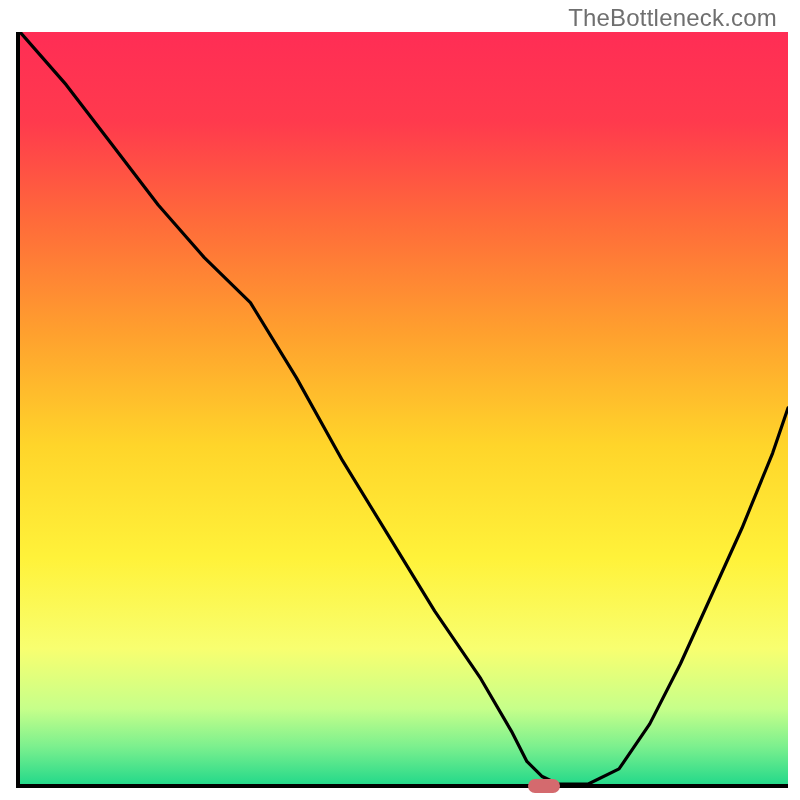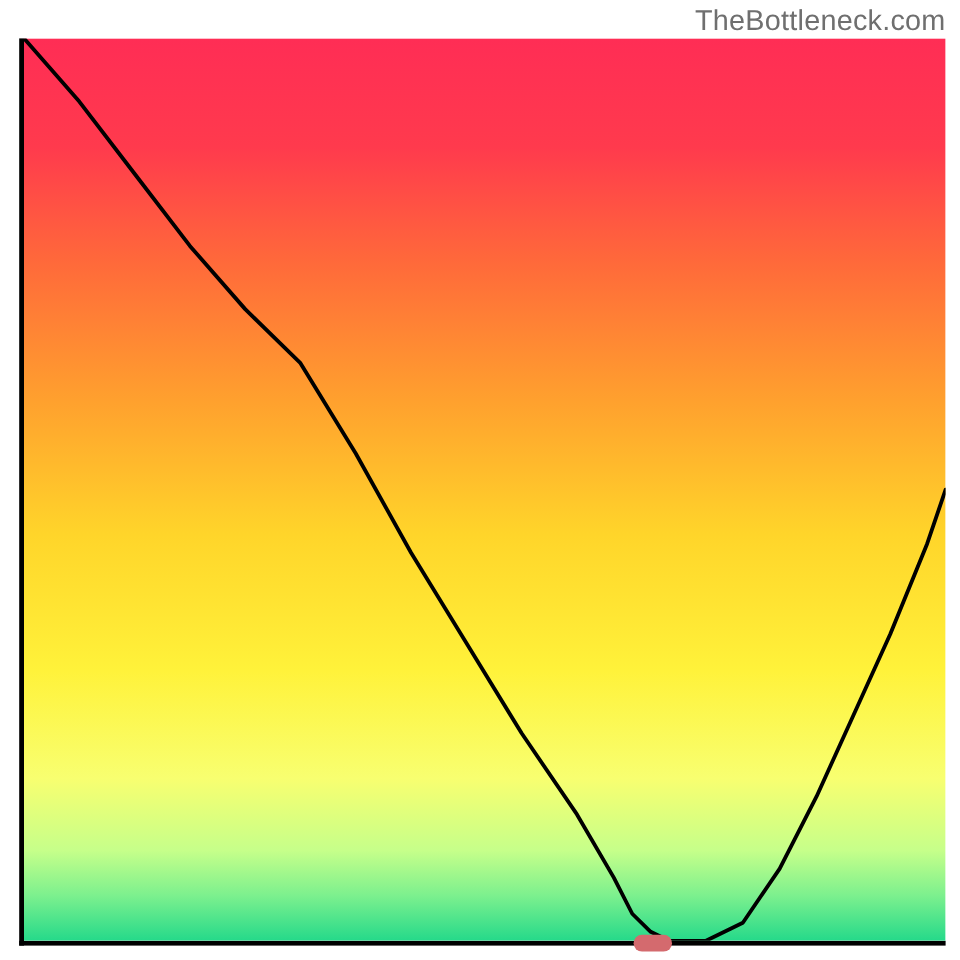--- a/index.html
+++ b/index.html
@@ -11,21 +11,21 @@
     font-family: Arial, Helvetica, sans-serif;
   }
   .wrap {
     position: relative;
     width: 800px;
     height: 800px;
   }
   .watermark {
     position: absolute;
     top: 4px;
-    right: 12px;
+    right: 23px;
     color: #6f6f6f;
     font-size: 24px;
     font-weight: 400;
     letter-spacing: 0.2px;
     z-index: 10;
   }
   .plot-area {
     position: absolute;
     left: 16px;
     top: 32px;

